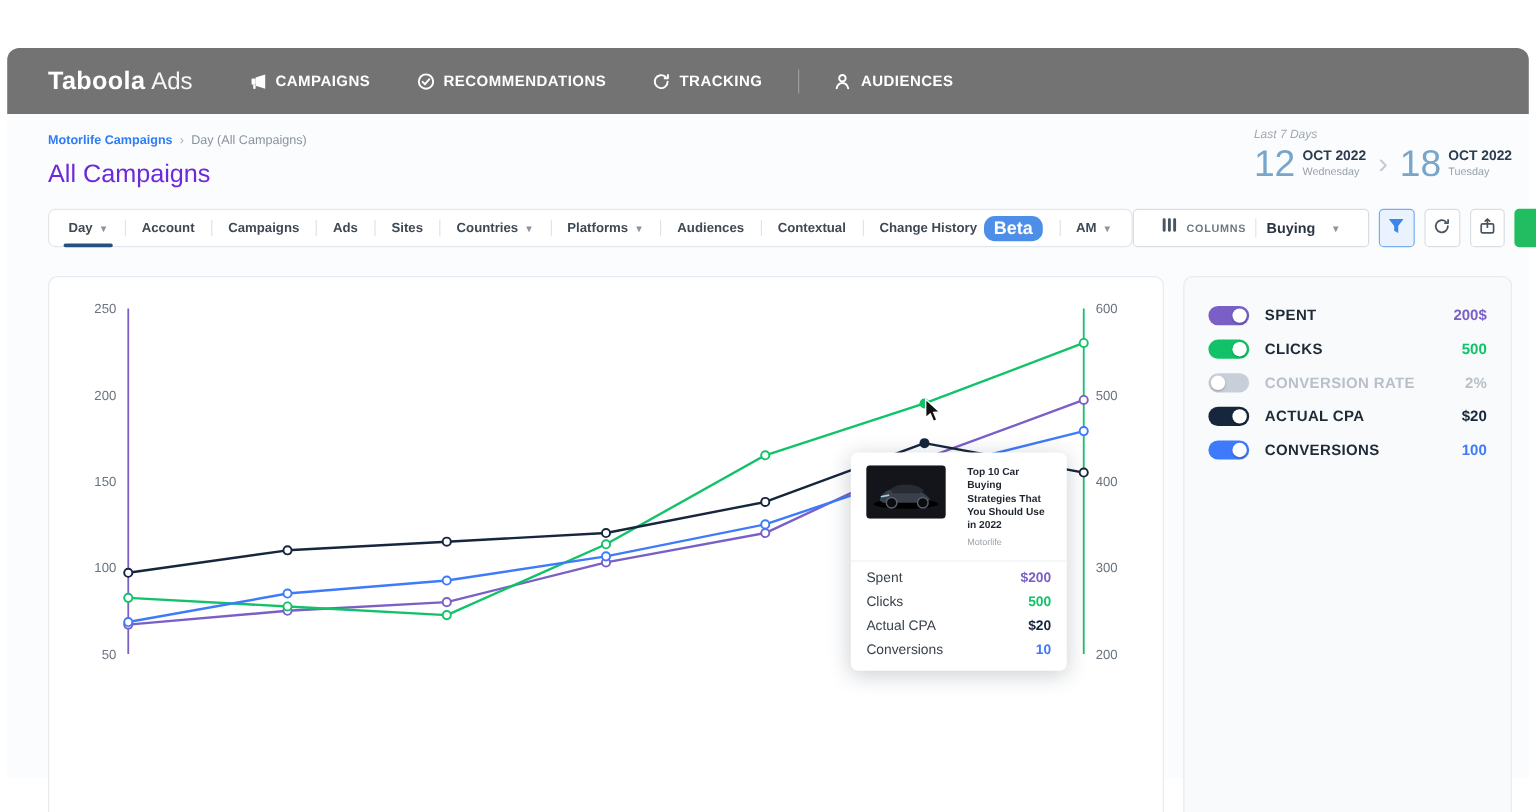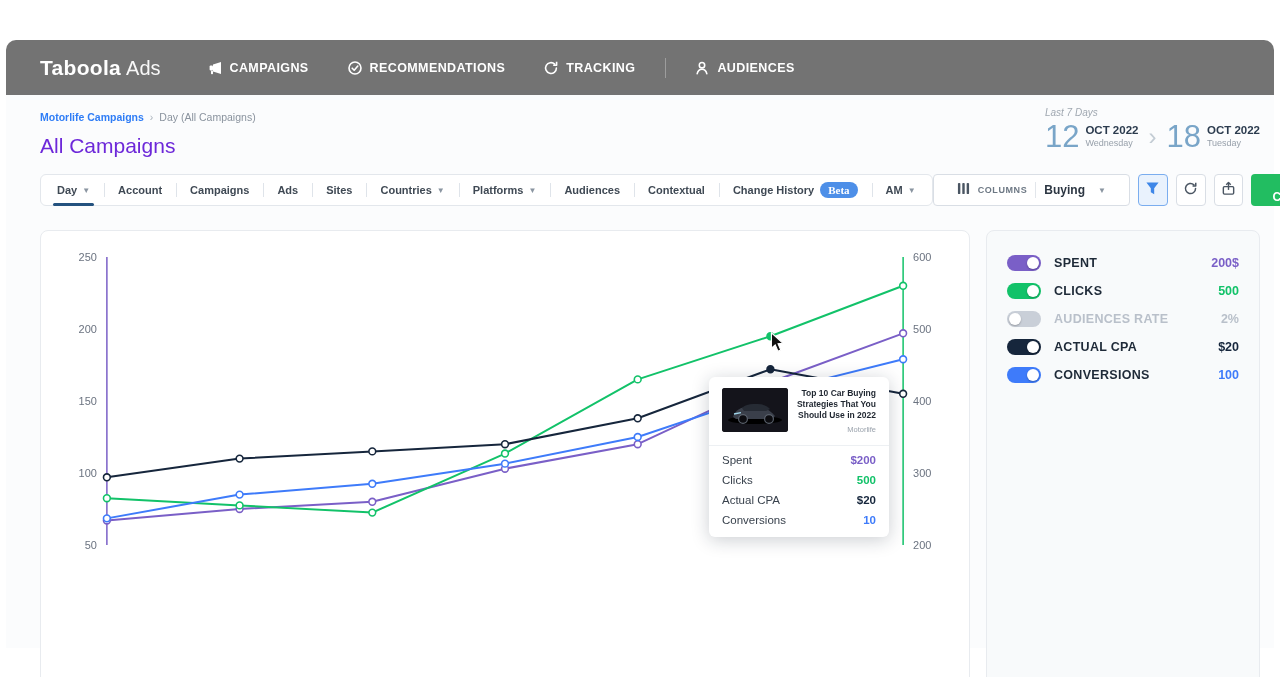--- a/index.html
+++ b/index.html
@@ -42,22 +42,22 @@
   
   .toolbar { display:flex; justify-content:space-between; align-items:center; margin-top:16px; }
   .tabsbar { display:flex; align-items:center; background:#fff; border:1px solid #e3e7ec;
              border-radius:6px; height:32px; padding:0 2px; }
   .tab { position:relative; height:32px; display:flex; align-items:center; padding:0 14px;
          font-size:11px; font-weight:700; color:#3f4954; cursor:pointer; white-space:nowrap; }
   .tab + .tab::before { content:""; position:absolute; left:0; top:9px; height:14px; width:1px; background:#dfe4ea; }
   .tab.active::after { content:""; position:absolute; left:10px; right:10px; bottom:0; height:3px;
                        background:#24527f; border-radius:2px; }
   .caret { margin-left:5px; font-size:8px; color:#8a95a1; }
-  .beta { margin-left:6px; background:#4d8fe8; color:#fff; font-size:11px; font-weight:700;
-          padding:2px 8px; border-radius:9px;font-family:Liberation Serif, serif; }
+  .beta { margin-left:6px; background:#4d8fe8; color:#fff; font-size:15px; font-weight:700;
+          padding:2px 8px; border-radius:9px; }
 
   .controls { display:flex; align-items:center; gap:8px; }
   .columns-ctl { display:flex; align-items:center; height:32px; border:1px solid #d9dee5; background:#fff;
                  border-radius:4px; padding:0 23px; gap:8px; cursor:pointer; }
   .columns-label { font-size:9px; color:#6d7884; letter-spacing:.6px; font-weight:700; }
   .ctl-vdiv { width:1px; height:16px; background:#e2e6eb; }
   .columns-value { font-size:12px; font-weight:700; color:#2c3642; }
   .icon-btn { width:32px; height:32px; border:1px solid #d9dee5; background:#fff; border-radius:4px;
               display:flex; align-items:center; justify-content:center; cursor:pointer; padding:0; }
   .icon-btn.filter { background:#e9f2fd; border-color:#7aadef; }
@@ -78,21 +78,21 @@
   .toggle { width:34px; height:16px; border-radius:9px; position:relative; flex:none; cursor:pointer; }
   .toggle .knob { position:absolute; width:12px; height:12px; top:2px; right:2px; background:#fff;
                   border-radius:50%; box-shadow:0 1px 2px rgba(0,0,0,.25); }
   .toggle.off .knob { right:auto; left:2px; }
   .legend-label { font-size:12.5px; font-weight:700; color:#1e2a38; letter-spacing:.3px; margin-left:13px; }
   .legend-value { margin-left:auto; font-size:12.5px; font-weight:700; }
 
   
   .chart-tooltip { position:absolute; left:668px; top:146px; width:180px; background:#fff;
                    border-radius:6px; box-shadow:0 3px 18px rgba(20,30,50,.22); padding:11px 13px; z-index:5; }
-  .tt-head { display:flex; gap:2px;text-align:right; }
+  .tt-head { display:flex; gap:18px; }
   .tt-thumb { width:66px; height:44px; border-radius:3px; overflow:hidden; flex:none; background:#14141b; }
   .tt-title { font-size:8.5px; font-weight:700; color:#1f2630; line-height:1.3; }
   .tt-source { font-size:7.5px; color:#9aa2ac; margin-top:4px; }
   .tt-divider { height:1px; background:#edf0f3; margin:11px -13px 4px; }
   .tt-row { display:flex; justify-content:space-between; font-size:11.5px; color:#39424d; margin-top:8px; }
   .tt-row .val { font-weight:700; }
 
   .cursor { position:absolute; left:729px; top:101px; z-index:6; }
 </style>
 </head>
@@ -367,21 +367,21 @@
             <span class="toggle" style="background: rgb(18, 194, 105);">
                 <span class="knob"></span>
               </span>
             <span class="legend-label">CLICKS</span>
             <span class="legend-value" style="color: rgb(18, 194, 105);">500</span>
           </div>
           <div class="legend-row">
             <span class="toggle off" style="background: rgb(201, 207, 216);">
                 <span class="knob"></span>
               </span>
-            <span class="legend-label" style="color: rgb(185, 192, 202);">AUDIENCES RATE</span>
+            <span class="legend-label" style="color: rgb(185, 192, 202);">CONVERSION RATE</span>
             <span class="legend-value" style="color: rgb(185, 192, 202);">2%</span>
           </div>
           <div class="legend-row">
             <span class="toggle" style="background: rgb(22, 38, 60);">
                 <span class="knob"></span>
               </span>
             <span class="legend-label">ACTUAL CPA</span>
             <span class="legend-value" style="color: rgb(22, 38, 60);">$20</span>
           </div>
           <div class="legend-row">

